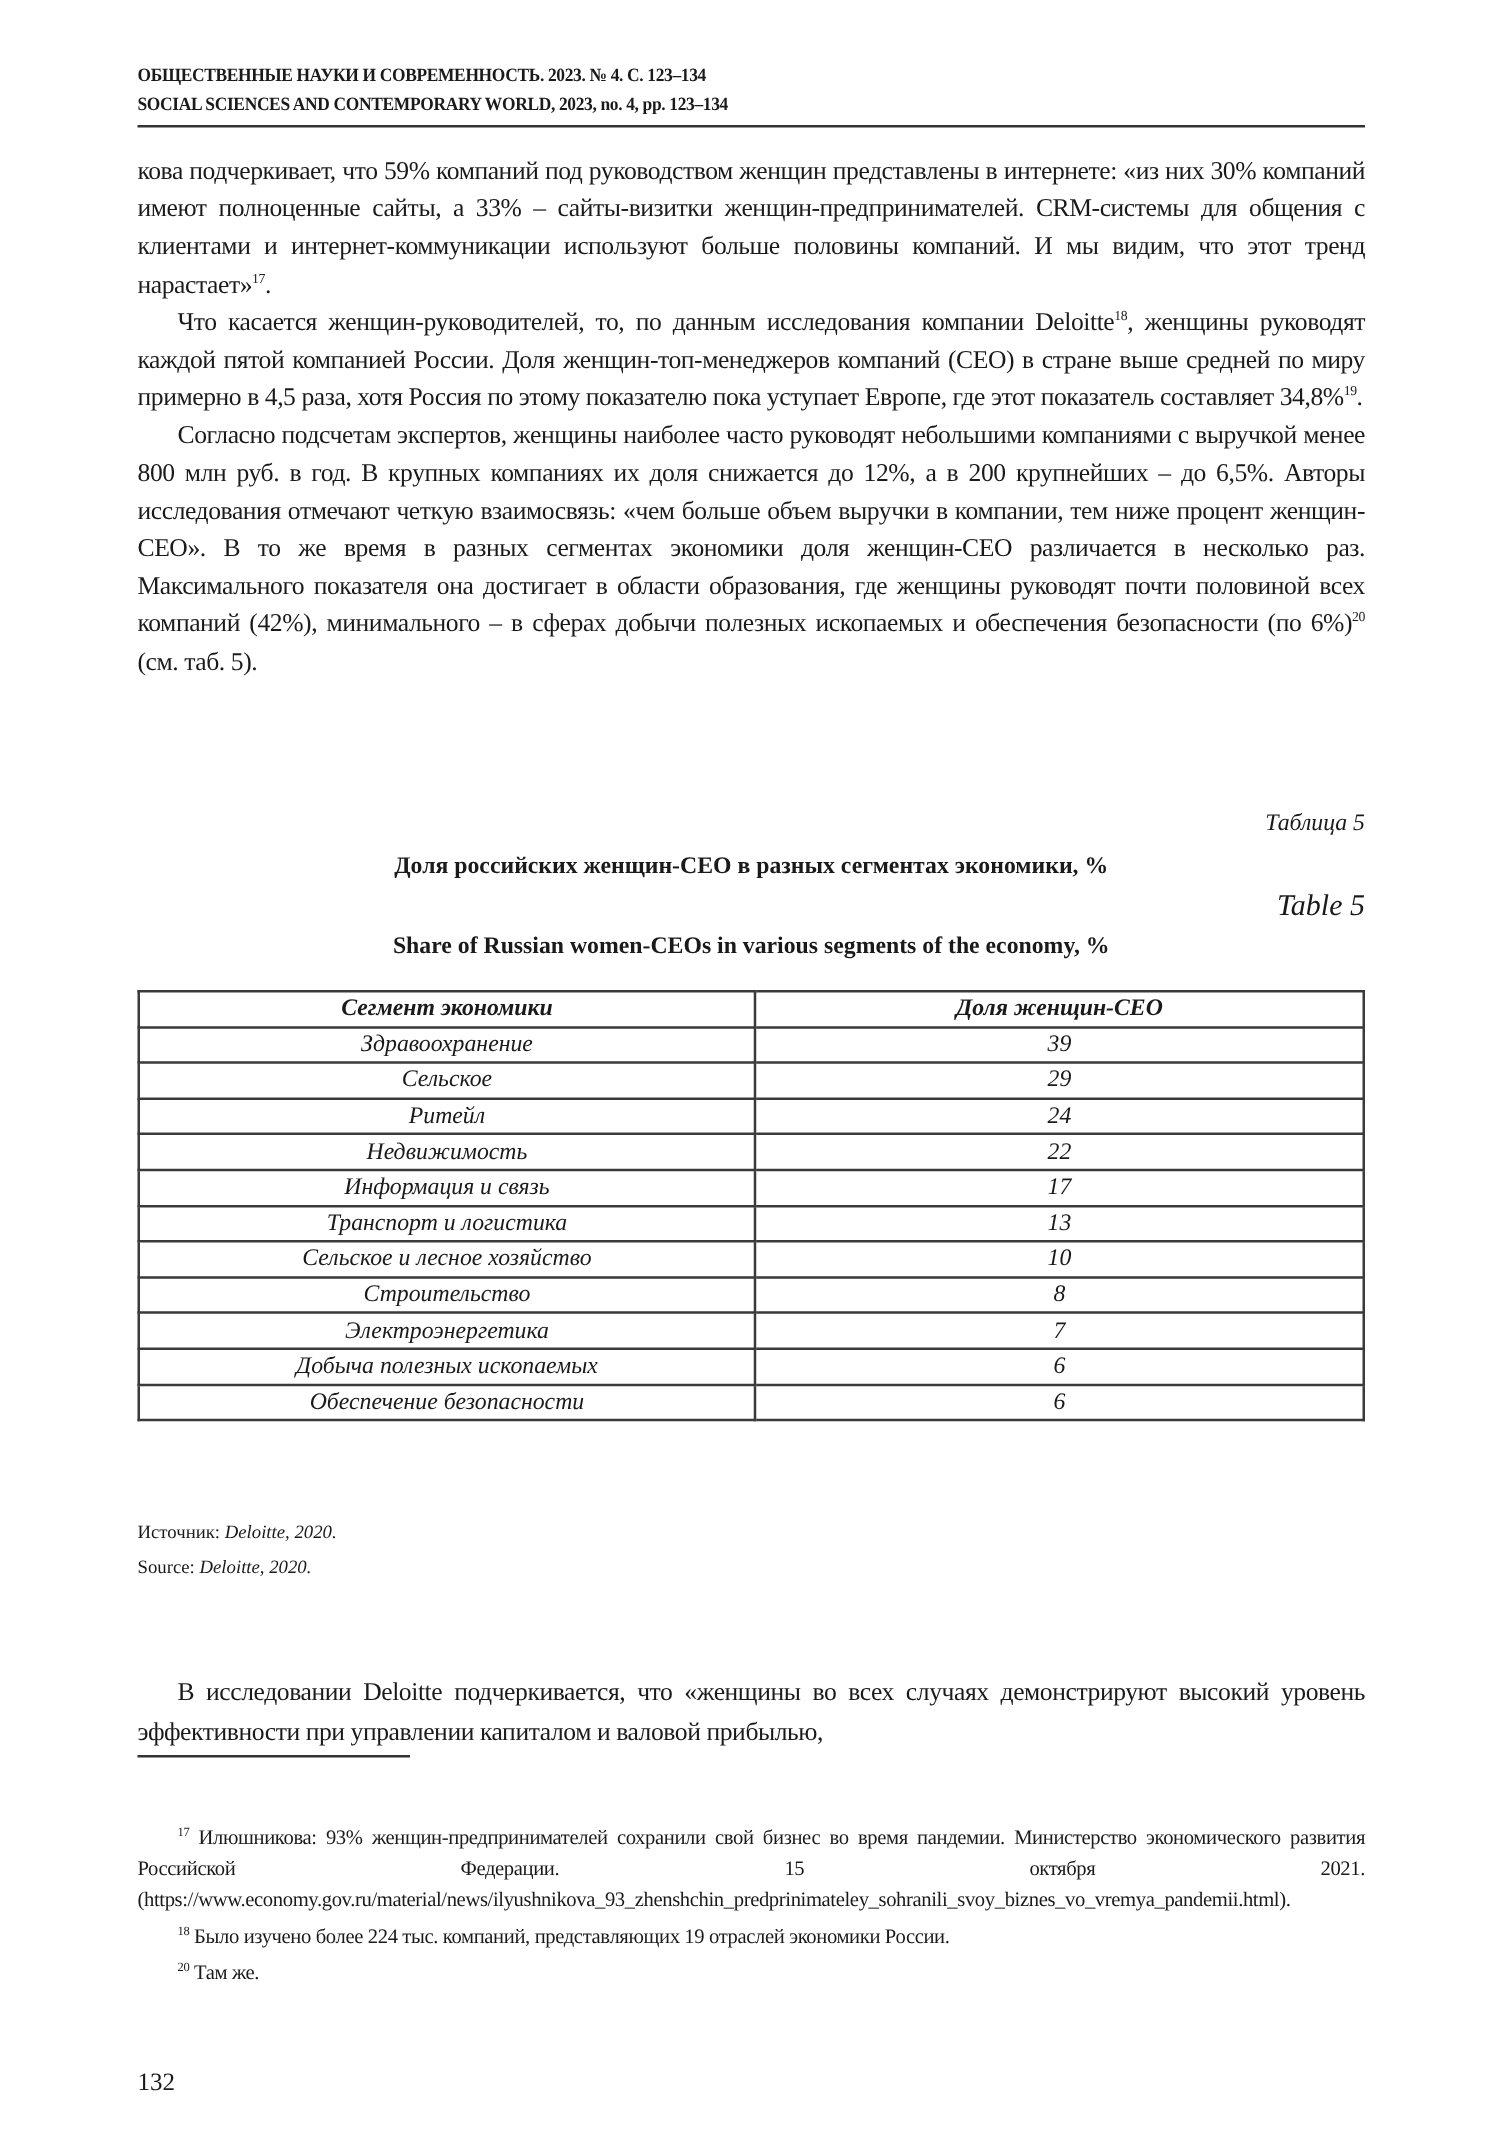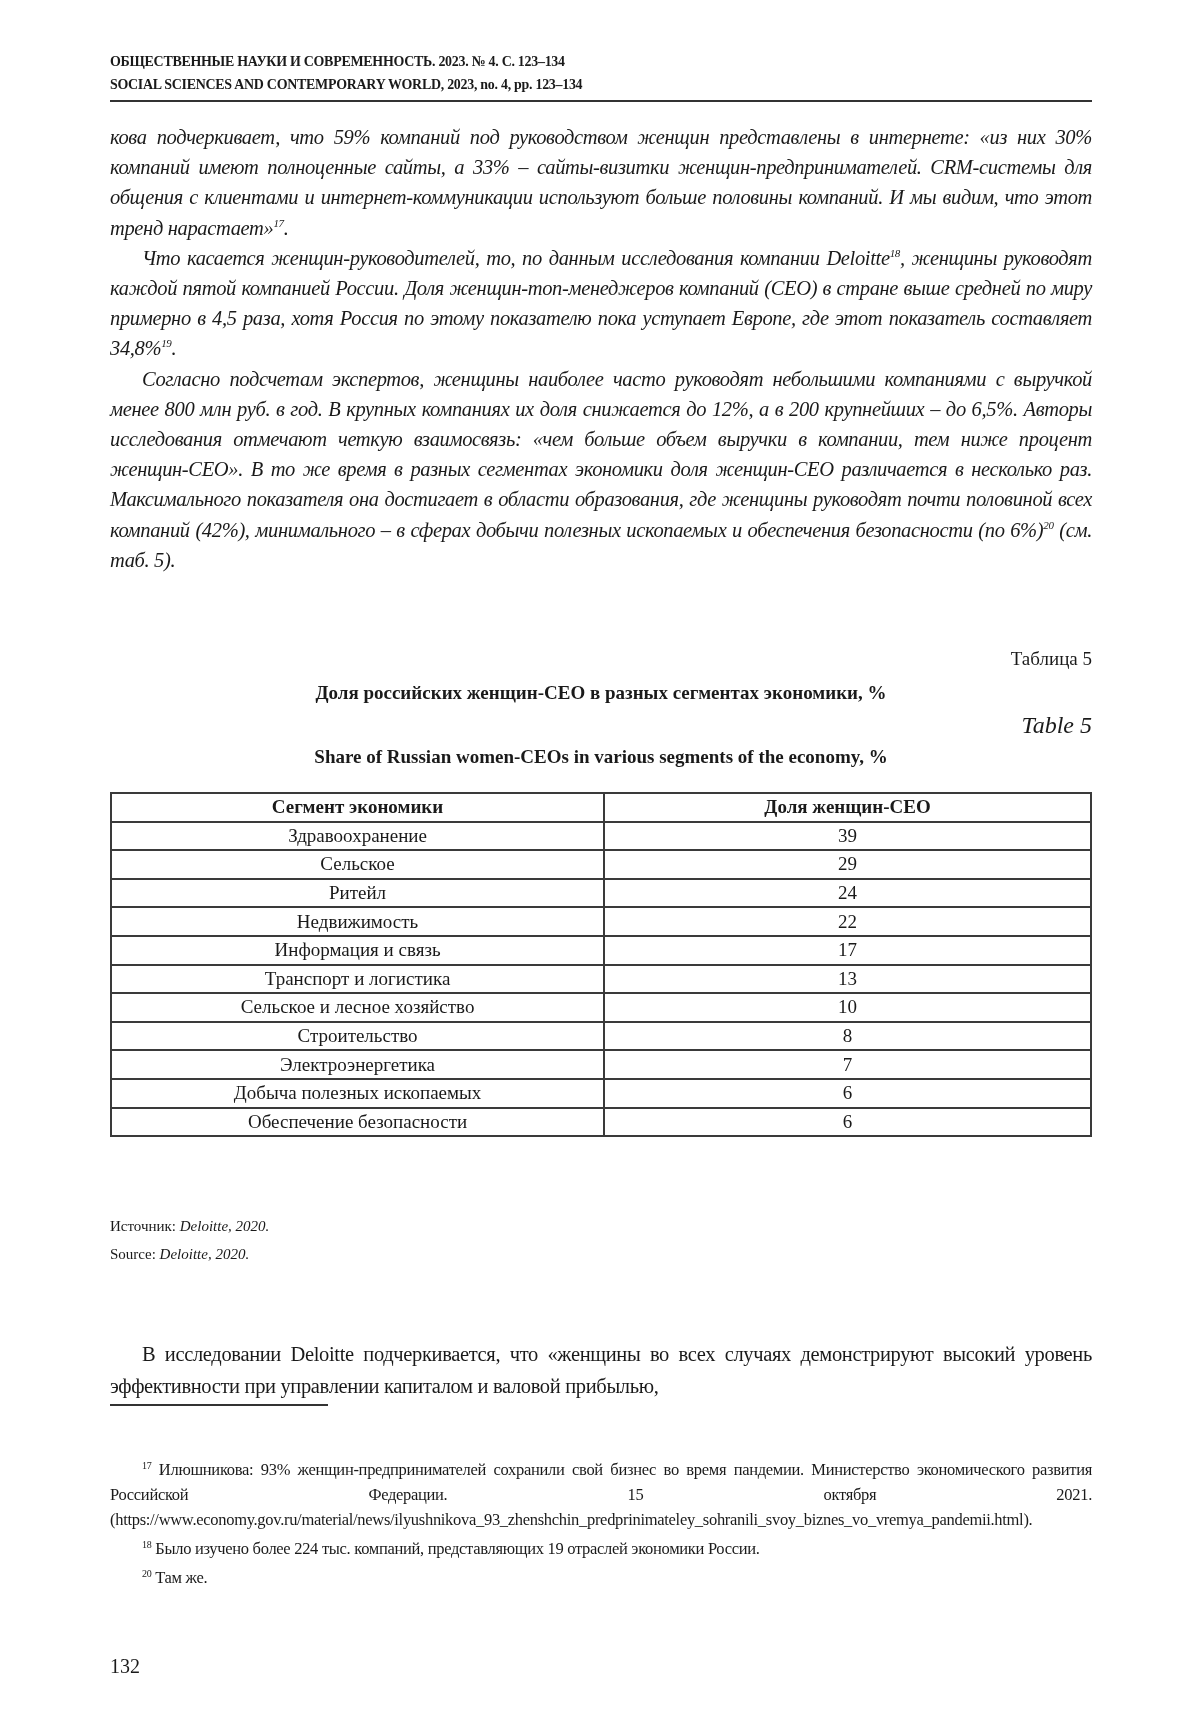--- a/index.html
+++ b/index.html
@@ -9,32 +9,32 @@
   }
   .page { position: absolute; left: 110px; top: 0; width: 982px; }
 
   .running-head { position: absolute; top: 50px; left: 0; width: 982px;
     font-weight: bold; font-size: 15px; line-height: 23px; letter-spacing: -0.3px; transform: scaleX(0.93); transform-origin: left; }
   .running-head div { white-space: nowrap; }
   .head-rule { position: absolute; top: 100px; left: 0; width: 982px; height: 2px; background: #333; }
 
   .body-text { position: absolute; top: 122px; left: 0; width: 982px;
     font-size: 20.5px; line-height: 30.2px; text-align: justify; letter-spacing: -0.35px; }
-  .body-text p { margin: 0; font-style: italic; }
+  .body-text p { margin: 0; }
   .body-text p.indent { text-indent: 32px; }
   sup { font-size: 11px; line-height: 0; vertical-align: 8px; }
 
-  .table-caption-ru-num { position: absolute; top: 648px; right: 0; font-size: 19px; }
+  .table-caption-ru-num { position: absolute; top: 648px; right: 0; font-style: italic; font-size: 19px; }
   .table-title-ru { position: absolute; top: 682px; left: 0; width: 982px; text-align: center; font-weight: bold; font-size: 19px; }
   .table-caption-en-num { position: absolute; top: 712px; right: 0; font-style: italic; font-size: 24px; }
   .table-title-en { position: absolute; top: 746px; left: 0; width: 982px; text-align: center; font-weight: bold; font-size: 19px; }
 
   table.data { position: absolute; top: 792px; left: 0; width: 982px; border-collapse: collapse;
     font-size: 19px; }
-  table.data th, table.data td { border: 2px solid #3a3a3a; text-align: center; padding: 0; height: 26.6px; line-height: 26px; }
+  table.data th, table.data td { border: 2px solid #3a3a3a; text-align: center; padding: 0; height: 26.6px; line-height: 26px; font-style: italic; }
   table.data th { font-weight: bold; }
   table.data col.c1 { width: 494px; }
   table.data col.c2 { width: 488px; }
 
   .source { position: absolute; top: 1212px; left: 0; font-size: 15px; line-height: 28px; }
   .source i { font-style: italic; }
 
   .body-text-2 { position: absolute; top: 1290px; left: 0; width: 982px;
     font-size: 20.5px; line-height: 32px; text-align: justify; letter-spacing: -0.35px; margin-top: 48px; }
   .body-text-2 p { margin: 0; text-indent: 32px; }

